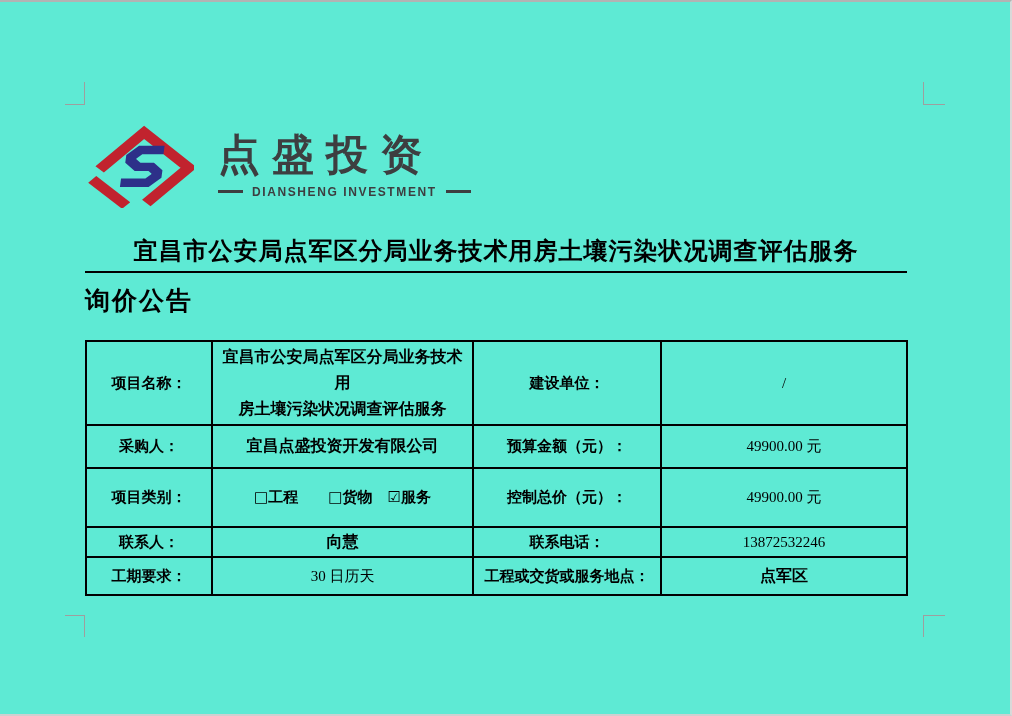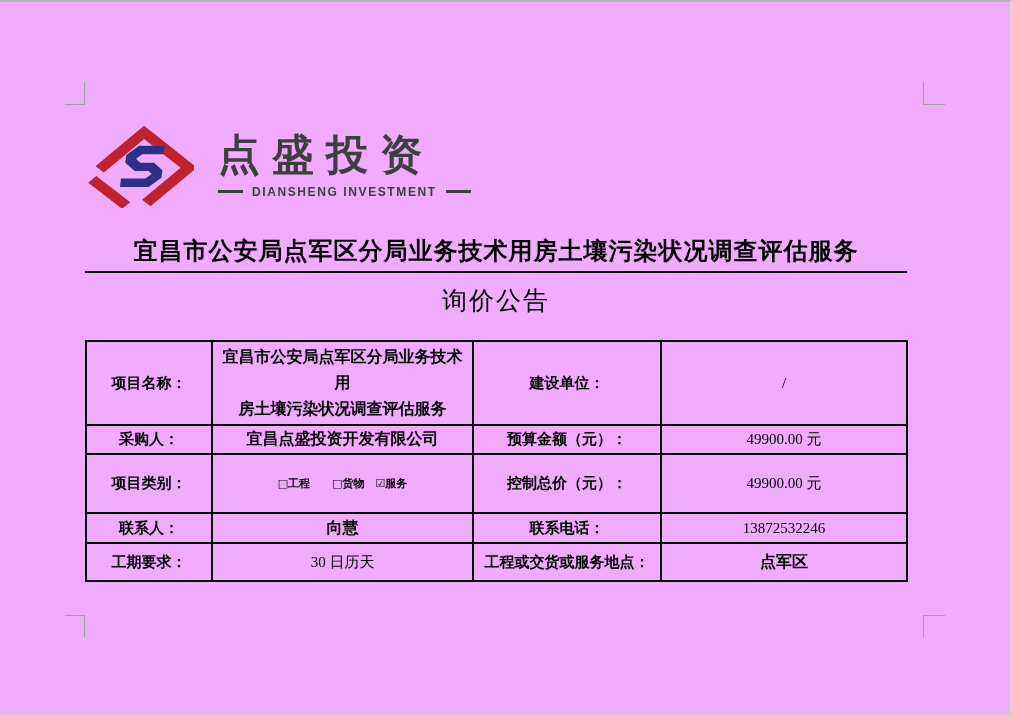--- a/index.html
+++ b/index.html
@@ -5,21 +5,21 @@
   * { margin: 0; padding: 0; box-sizing: border-box; }
   html, body { background: #ffffff; }
   body {
     width: 1012px; height: 716px;
     font-family: "Liberation Sans", sans-serif;
     position: relative;
   }
   .page {
     position: relative;
     width: 1012px; height: 716px;
-    background: #f0abfc;
+    background: #5eead4;
     border-top: 2px solid #b3b3b3;
     border-right: 2px solid #d9d9d9;
     border-bottom: 2px solid #cfcfcf;
     overflow: hidden;
   }
   
   .mark { position: absolute; }
   .mark-tl { left: 65px; top: 80px;  width: 20px; height: 23px; border-right: 1px solid #9e9e9e; border-bottom: 1px solid #9e9e9e; }
   .mark-tr { left: 923px; top: 80px; width: 22px; height: 23px; border-left: 1px solid #9e9e9e; border-bottom: 1px solid #9e9e9e; }
   .mark-bl { left: 65px; top: 613px; width: 20px; height: 22px; border-right: 1px solid #9e9e9e; border-top: 1px solid #9e9e9e; }
@@ -50,41 +50,40 @@
     text-align: center;
     font-family: "Liberation Serif", serif;
     font-size: 24px; font-weight: 700; color: #000;
     letter-spacing: 1px;
     padding-bottom: 4px;
     border-bottom: 2px solid #000;
     white-space: nowrap;
   }
   .doc-subtitle {
     position: absolute; left: 85px; top: 282px; width: 822px;
-    text-align: center;
     font-family: "Liberation Serif", serif;
-    font-size: 25px; font-weight: 400; color: #000;
+    font-size: 25px; font-weight: 700; color: #000;
     letter-spacing: 2px;
   }
 
   
   table.info {
     position: absolute; left: 85px; top: 338px;
     border-collapse: collapse; table-layout: fixed;
     width: 821px;
   }
   table.info td {
     border: 2px solid #000;
     text-align: center; vertical-align: middle;
     color: #000; padding: 2px 4px;
   }
   td.lbl { font-size: 15px; font-weight: 700; font-family: "Liberation Sans", sans-serif; }
   td.val-cn { font-size: 16px; font-weight: 700; font-family: "Liberation Sans", sans-serif; }
   td.val-num { font-size: 15px; font-weight: 400; font-family: "Liberation Serif", serif; }
-  td.val-check { font-size: 11px; font-weight: 700; font-family: "DejaVu Sans", sans-serif; }
+  td.val-check { font-size: 15px; font-weight: 700; font-family: "DejaVu Sans", sans-serif; }
   td.multiline { white-space: pre-line; line-height: 26px; margin-left: 21px; }
 </style>
 </head>
 <body>
 
 <div class="page">
 
   <div class="mark mark-tl"></div>
   <div class="mark mark-tr"></div>
   <div class="mark mark-bl"></div>
@@ -117,21 +116,21 @@
         <col style="width:246px">
     </colgroup>
     <tbody>
       <tr style="height:57px">
         <td class="lbl">项目名称：</td>
         <td class="val-cn multiline">宜昌市公安局点军区分局业务技术用
 房土壤污染状况调查评估服务</td>
         <td class="lbl">建设单位：</td>
         <td class="val-num">/</td>
       </tr>
-      <tr style="height:29px">
+      <tr style="height:43px">
         <td class="lbl">采购人：</td>
         <td class="val-cn">宜昌点盛投资开发有限公司</td>
         <td class="lbl">预算金额（元）：</td>
         <td class="val-num">49900.00 元</td>
       </tr>
       <tr style="height:59px">
         <td class="lbl">项目类别：</td>
         <td class="val-check">□工程　　□货物　☑服务</td>
         <td class="lbl">控制总价（元）：</td>
         <td class="val-num">49900.00 元</td>

